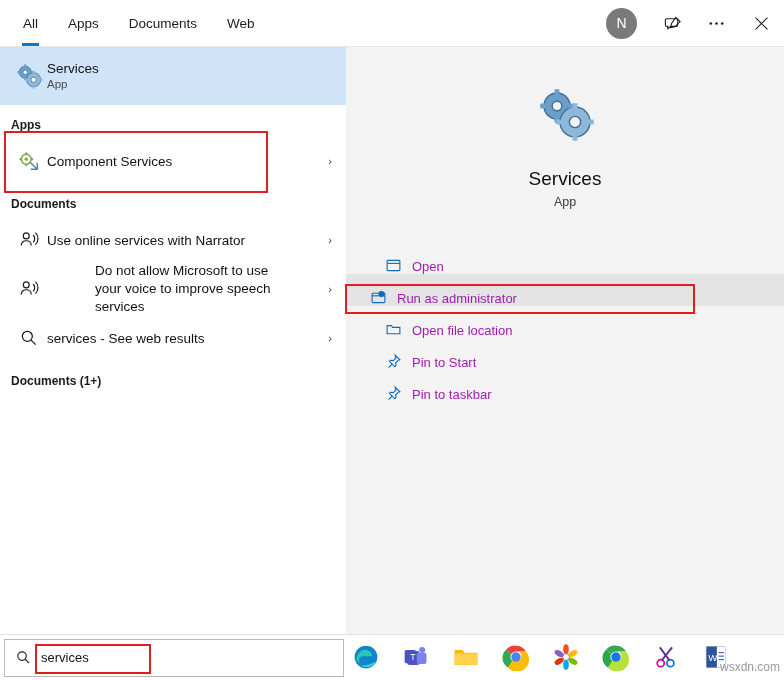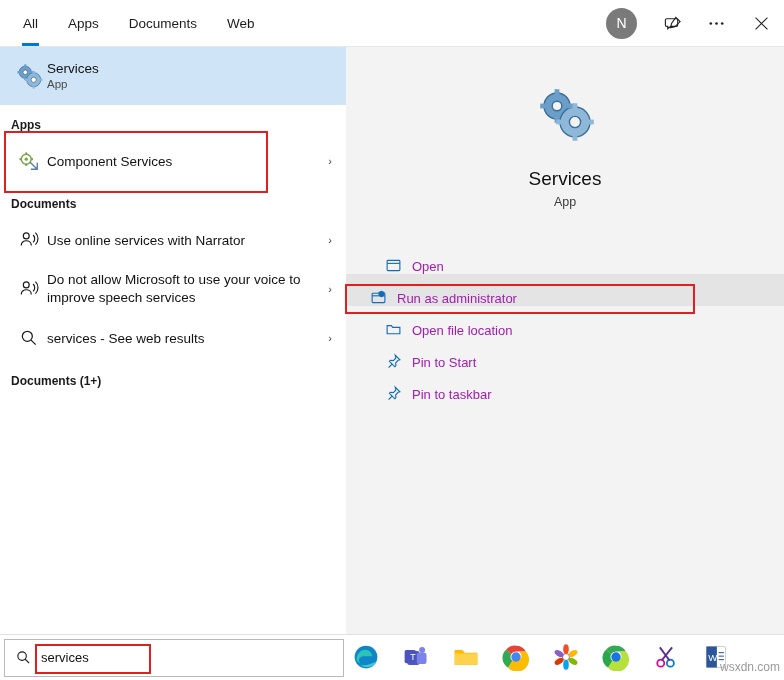--- a/index.html
+++ b/index.html
@@ -306,21 +306,21 @@
           <path d="M3.5 18c0-3.2 2.5-5.2 5.5-5.2s5.5 2 5.5 5.2"></path>
           <path d="M16.5 6.5a5.5 5.5 0 0 1 0 8M19 4a9 9 0 0 1 0 13"></path>
         </svg>
       </div>
       <div class="res-text">
         <span class="res-title">Use online services with Narrator</span>
       </div>
       <span class="res-chevron">›</span>
     </div>
 
-    <div class="result-row" style="height:52px;">
+    <div class="result-row" style="height:52px;gap:48px;">
       <div class="res-icon">
         <svg width="22" height="22" viewBox="0 0 24 24" fill="none" stroke="#1b1b1b" stroke-width="1.3">
           <circle cx="9" cy="7.5" r="3.2"></circle>
           <path d="M3.5 18c0-3.2 2.5-5.2 5.5-5.2s5.5 2 5.5 5.2"></path>
           <path d="M16.5 6.5a5.5 5.5 0 0 1 0 8M19 4a9 9 0 0 1 0 13"></path>
         </svg>
       </div>
       <div class="res-text" style="max-width:260px;">
         <span class="res-title two">Do not allow Microsoft to use your voice to improve speech services</span>
       </div>

